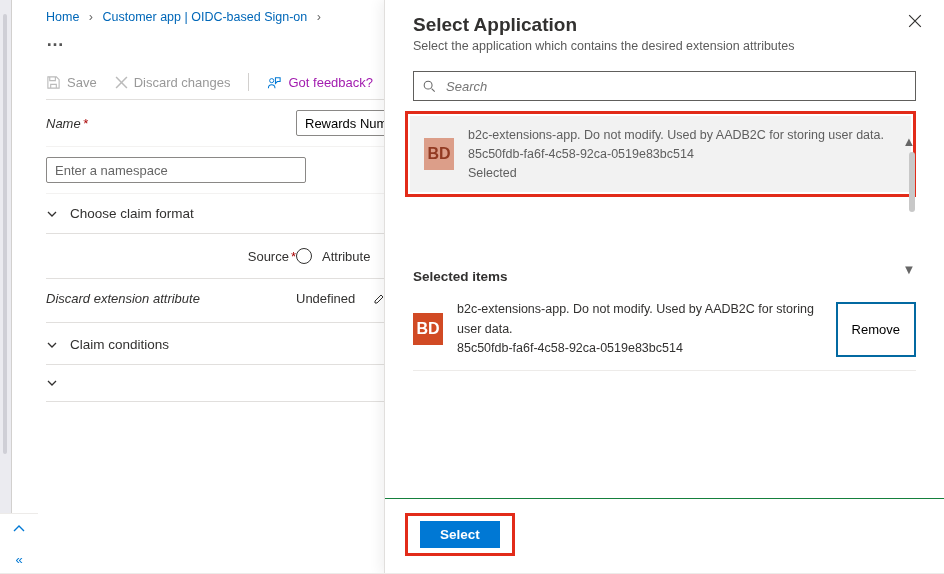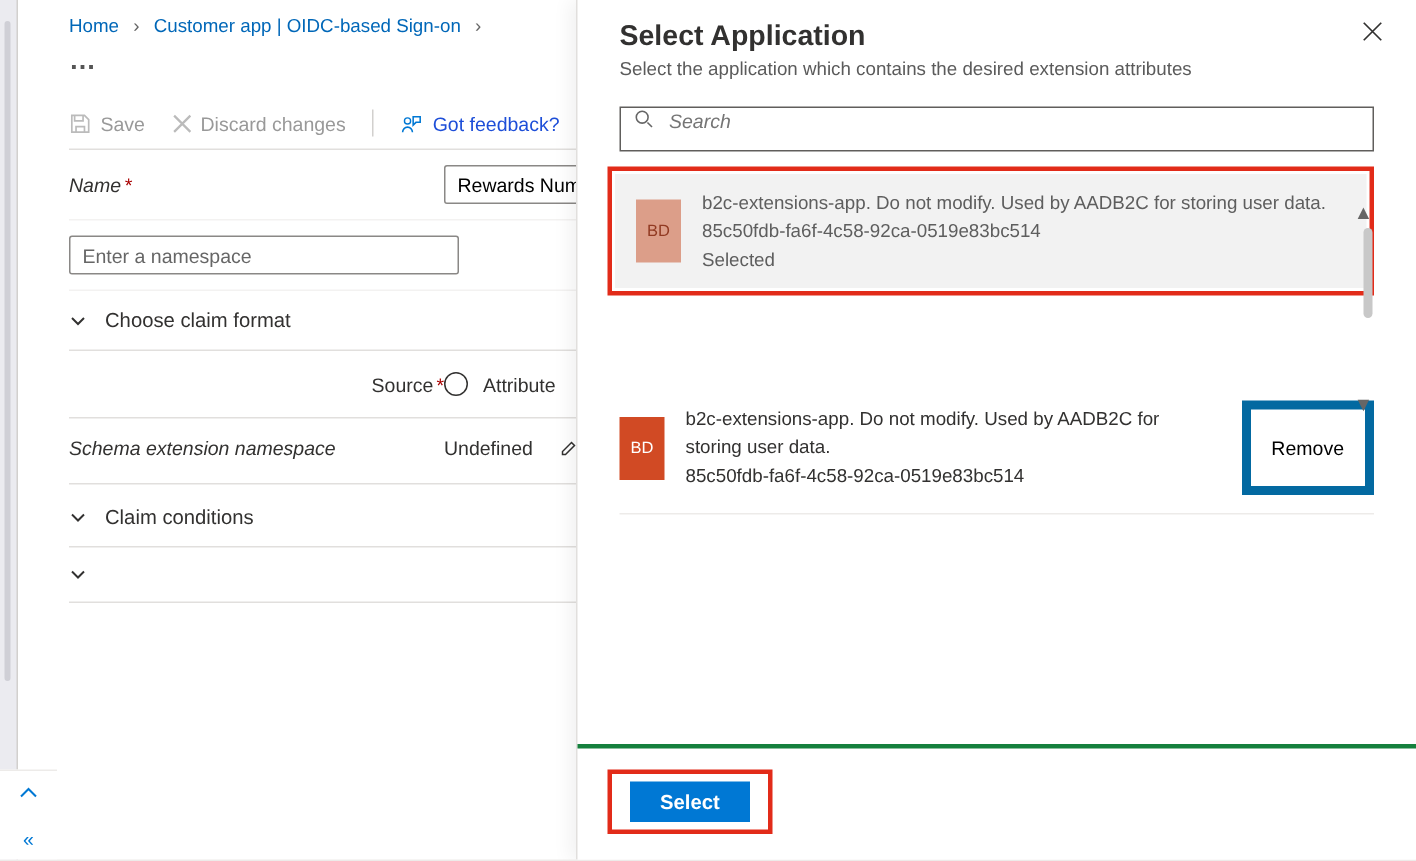--- a/index.html
+++ b/index.html
@@ -10,61 +10,61 @@
   .gutter-footer{position:absolute; bottom:0; left:0; width:38px; height:60px; background:#ffffff; border-top:1px solid #edebe9;}
   .gutter-footer span{display:flex; align-items:center; justify-content:center; height:30px; color:#0078d4; font-size:14px; cursor:pointer;}
   .main { flex:1; padding:10px 22px 0 34px; position:relative; }
   .crumbs { font-size:12.5px; color:#0067b8; }
   .crumbs span.sep{ color:#666; margin:0 6px; }
   .crumbs a{ color:#0067b8; text-decoration:none;}
   h1.page-title{ font-size:24px; font-weight:600; margin:6px 0 14px 0; display:flex; align-items:center; gap:14px;}
   .page-title .more{ color:#555; font-size:18px; letter-spacing:1px; cursor:pointer;}
   .toolbar{ display:flex; align-items:center; gap:18px; padding:8px 0; border-bottom:1px solid #e1dfdd; color:#999;}
   .toolbar .tb{display:flex; align-items:center; gap:6px; font-size:13px; cursor:pointer;}
-  .toolbar .feedback{color:#1d4ed8;}
+  .toolbar .feedback{color:#a21caf;}
   .toolbar .divider{width:1px; height:18px; background:#d2d0ce;}
   .row{ display:flex; align-items:center; padding:10px 0; border-bottom:1px solid #f3f2f1;}
   .row.noborder{border-bottom:none;}
   .row .label{ width:250px; font-size:13px; color:#323130;font-style:italic;}
   .req{ color:#a80000; margin-left:2px;}
   .row input[type=text]{ width:260px; height:26px; border:1px solid #8a8886; border-radius:2px; padding:0 8px; font-size:13px;}
   .row input::placeholder{ color:#666;}
   .section-divider{ height:1px; background:#e1dfdd; margin:4px 0 2px;}
   .collapse{ display:flex; align-items:center; gap:12px; padding:12px 0; font-size:13.5px; color:#323130; cursor:pointer; border-bottom:1px solid #e1dfdd;}
   .collapse:last-of-type{border-bottom:1px solid #e1dfdd;}
   .chev{ display:inline-block; transform:rotate(0deg);}
   .radio{ width:16px; height:16px; border:1px solid #323130; border-radius:50%; display:inline-block; margin-right:10px; vertical-align:middle;}
   .srcrow{display:flex; align-items:center; padding:14px 0 14px 0; border-bottom:1px solid #e1dfdd;}
   .srcrow .label{width:250px;text-align:right;}
   .blade{ position:absolute; top:0; right:0; width:560px; height:574px; background:#ffffff; border-left:1px solid #e1dfdd; box-shadow:-4px 0 12px rgba(0,0,0,0.06); display:flex; flex-direction:column;}
   .blade-head{ padding:14px 28px 10px 28px; position:relative;}
   .blade-head h2{ margin:0; font-size:19px; font-weight:600;}
   .blade-head .sub{ color:#5b5b5b; font-size:12.5px; margin-top:3px;}
   .blade-close{ position:absolute; top:14px; right:22px; cursor:pointer; color:#323130; font-size:14px;}
-  .searchbox{ margin:8px 28px 10px; border:1px solid #605e5c; height:30px; display:flex; align-items:flex-start; padding:0 8px; gap:8px;}
+  .searchbox{ margin:8px 28px 10px; border:1px solid #605e5c; height:30px; display:flex; align-items:center; padding:0 8px; gap:8px;}
   .searchbox input{ border:none; outline:none; flex:1; font-size:13px; font-style:italic; color:#666; background:transparent;}
   .result-area{ margin:0 28px 0 20px; position:relative;}
   .hl{ border:3px solid #e22b19; padding:2px; }
   .result-item{ background:#f2f2f2; display:flex; padding:10px 14px; gap:14px; cursor:pointer;}
-  .avatar{ width:30px; height:42px; color:#913a22; font-size:11px; font-weight:400; display:flex; align-items:center; justify-content:center; flex:0 0 30px; align-self:center;}
+  .avatar{ width:30px; height:32px; color:#913a22; font-size:16px; font-weight:700; display:flex; align-items:center; justify-content:center; flex:0 0 30px; align-self:center;}
   .avatar.light{ background:#dc9e89;}
   .avatar.solid{ background:#d14a24; color:#fff;}
   .result-text{ font-size:12.5px; color:#5e5e5e; line-height:1.5;}
   .scroll-hint{ position:absolute; right:28px; width:14px; color:#666; text-align:center;}
   .scroll-hint.top{ top:134px;}
   .scroll-track{ position:absolute; right:29px; top:152px; width:6px; height:60px; background:#c8c8c8; border-radius:3px;}
   .scroll-hint.bot{ top:262px;}
   .mid-spacer{ flex:0 0 auto; height:64px;}
   .sel-section{ padding:0 28px;}
   .sel-section h3{ font-size:13.5px; font-weight:600; margin:8px 0 10px;}
   .sel-row{ display:flex; align-items:center; gap:14px; padding:6px 0 12px; border-bottom:1px solid #edebe9;}
   .sel-text{ flex:1; font-size:12.5px; color:#323130; line-height:1.55;}
   .sel-text .sub{ color:#323130;}
-  .remove-btn{ border:6px solid #0369a1; background:#fff; padding:18px 14px; font-size:13px; cursor:pointer;text-align:center;}
-  .blade-footer{ margin-top:auto; padding:14px 20px 18px; border-top:3px solid #15803d;}
+  .remove-btn{ border:2px solid #0369a1; background:#fff; padding:18px 14px; font-size:13px; cursor:pointer;text-align:center;}
+  .blade-footer{ margin-top:auto; padding:14px 20px 18px; border-top:1px solid #15803d;}
   .select-wrap{ display:inline-block; border:3px solid #e22b19; padding:5px 12px;}
   .select-btn{ background:#0078d4; color:#fff; border:none; padding:6px 20px; font-size:13.5px; font-weight:600; cursor:pointer;}
   .undef{ display:flex; align-items:center; gap:18px;}
   svg{display:block;}
 </style>
 </head>
 <body>
 
 <div class="app">
   <div class="gutter">
@@ -128,21 +128,21 @@
       <span>Choose claim format</span>
     </div>
 
     <div class="srcrow">
       <div class="label"><span>Source</span><span class="req">*</span></div>
       <span class="radio"></span>
       <span>Attribute</span>
     </div>
 
     <div class="row noborder" style="padding:12px 0;">
-      <div class="label"><span>Schema extension namespace</span></div>
+      <div class="label"><span>Discard extension attribute</span></div>
       <div class="undef">
         <span>Undefined</span>
         <svg width="12" height="12" viewBox="0 0 12 12">
             <path d="M2 10 L2 8 L8 2 L10 4 L4 10z" stroke="#323130" fill="none" stroke-width="1"></path>
           </svg>
       </div>
     </div>
     <div class="section-divider"></div>
 
     <div class="collapse">
@@ -190,20 +190,21 @@
       </div>
     </div>
 
     <div class="scroll-hint top">▲</div>
     <div class="scroll-track"></div>
     <div class="scroll-hint bot">▼</div>
 
     <div class="mid-spacer"></div>
 
     <div class="sel-section">
+      <h3>Selected items</h3>
       <div class="sel-row">
         <div class="avatar solid">BD</div>
         <div class="sel-text">
           <div>b2c-extensions-app. Do not modify. Used by AADB2C for storing user data.</div>
           <div class="sub">85c50fdb-fa6f-4c58-92ca-0519e83bc514</div>
         </div>
         <button class="remove-btn">Remove</button>
       </div>
     </div>
 

